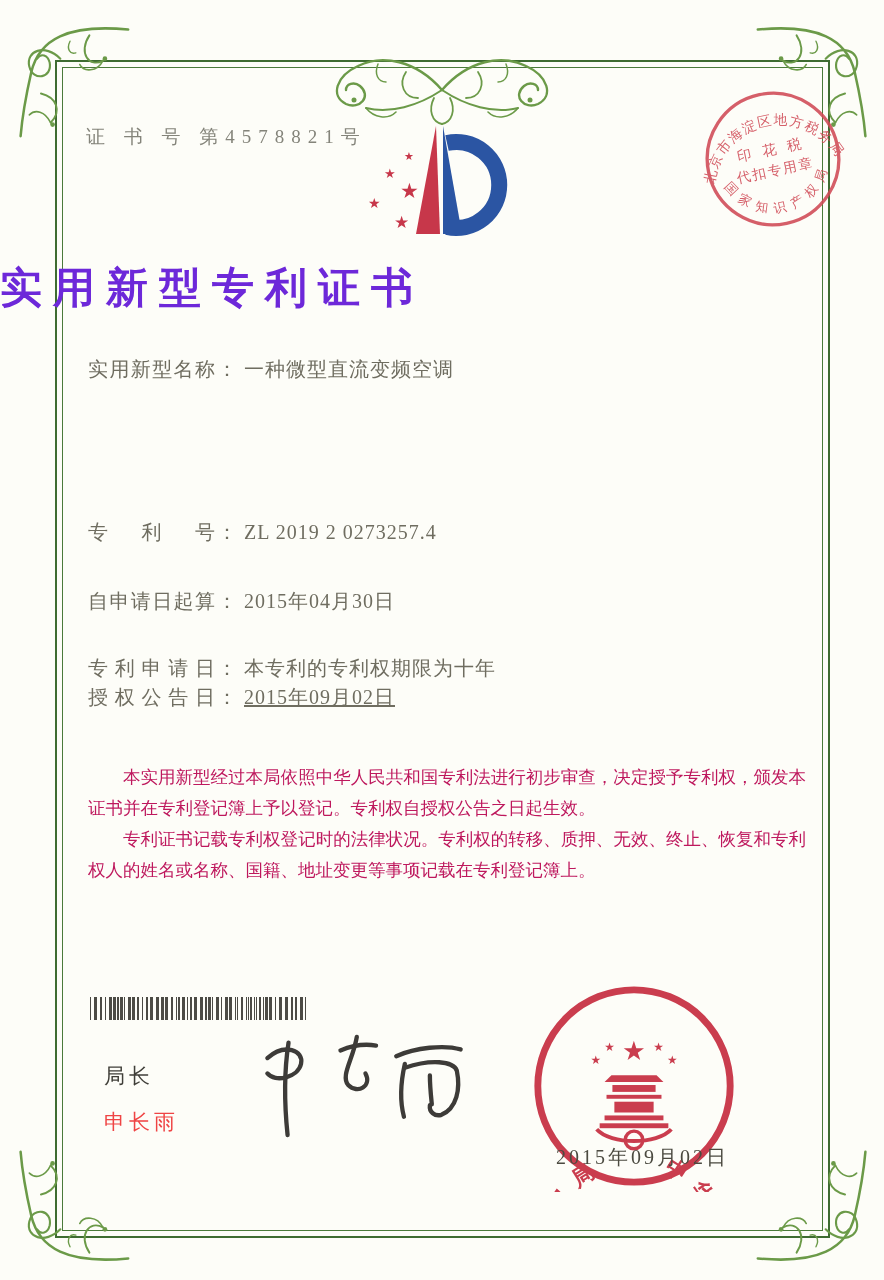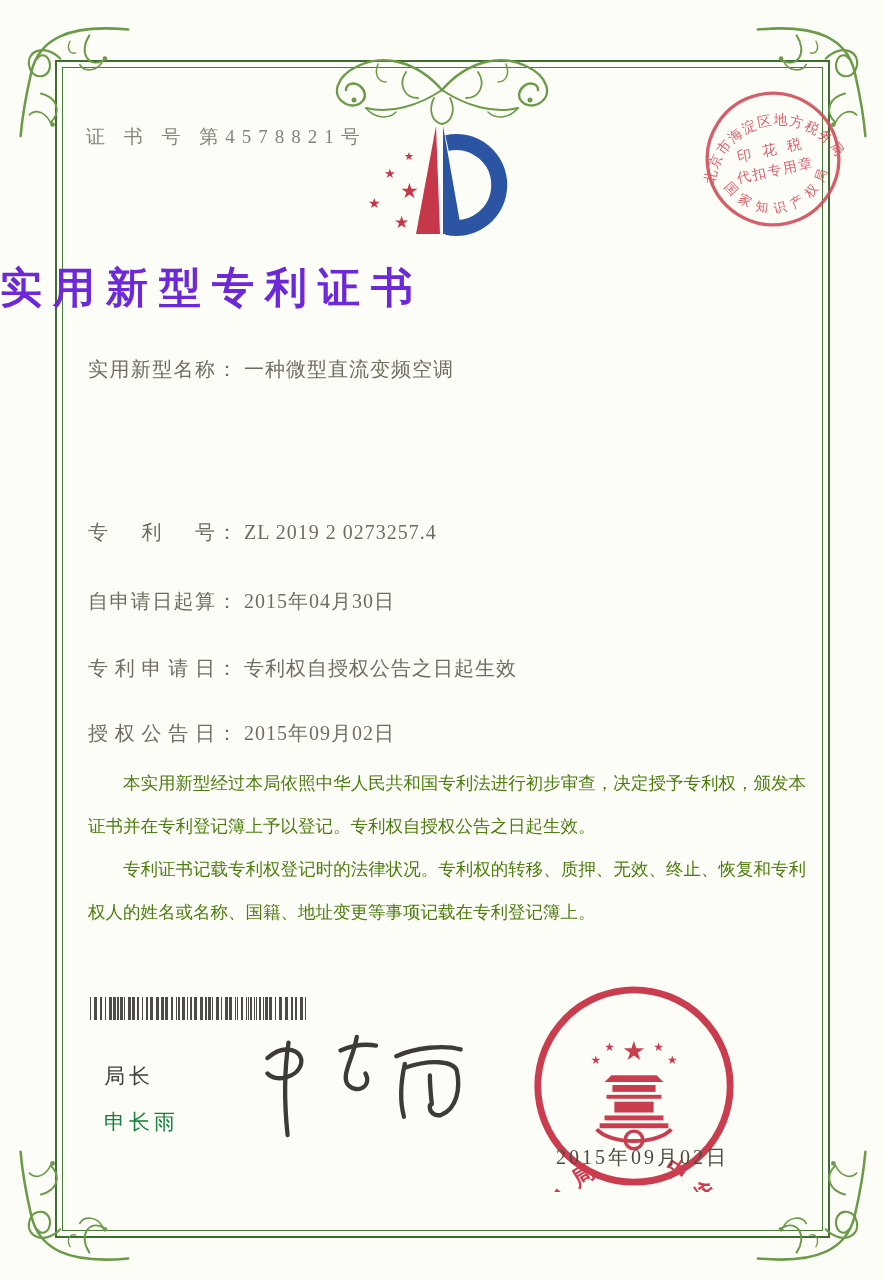--- a/index.html
+++ b/index.html
@@ -24,31 +24,31 @@
   .tax-seal{position:absolute;left:692px;top:78px;width:162px;height:162px;
             transform:rotate(-12deg);opacity:.88;}
   .title{position:absolute;left:0;right:0;top:260px;font-size:42px;
          font-weight:bold;letter-spacing:11px;color:#6d28d9;}
   
   .field{position:absolute;left:88px;width:730px;font-size:20px;color:#6f6d60;
          letter-spacing:1px;white-space:nowrap;}
   .flabel{display:inline-block;width:128px;text-align:justify;text-align-last:justify;
           vertical-align:bottom;}
   .fcolon{display:inline-block;margin:0 6px 0 1px;}
-  .f0{top:356px;} .f1{top:450px;} .f2{top:519px;} .f3{top:588px;} .f4{top:655px;} .f5{top:720px;}
+  .f0{top:356px;} .f1{top:450px;} .f2{top:519px;} .f3{top:588px;} .f4{top:655px;} .f5{top:684px;text-decoration:underline;}
   
   .body-text{position:absolute;left:88px;top:762px;width:718px;font-size:17.5px;
-             line-height:43px;color:#4d7c0f;text-align:justify;}
+             line-height:31px;color:#be185d;text-align:justify;}
   .body-text p{margin:0;text-indent:2em;}
   
   .barcode{position:absolute;left:90px;top:997px;width:256px;height:23px;display:flex;
            align-items:stretch;opacity:.85;}
   .barcode div{background:#2e2c26;}
   .sig-title{position:absolute;left:104px;top:1062px;font-size:21px;letter-spacing:4px;color:#3f3e38;}
-  .sig-name{position:absolute;left:104px;top:1108px;font-size:21px;letter-spacing:4px;color:#15803d;}
+  .sig-name{position:absolute;left:104px;top:1108px;font-size:21px;letter-spacing:4px;color:#ef4444;}
   .signature{position:absolute;left:252px;top:1026px;width:250px;height:118px;}
   .main-seal{position:absolute;left:528px;top:980px;width:212px;height:212px;opacity:.9;}
   .seal-date{position:absolute;left:556px;top:1144px;width:200px;font-size:20px;
              letter-spacing:3px;color:#4b4a40;}
   .footer{position:absolute;left:0;right:0;top:1196px;text-align:center;font-size:16px;
           letter-spacing:4px;color:#8a8a7e;}
   svg text{font-family:"Liberation Serif","DejaVu Serif",serif;}
 </style>
 </head>
 <body>
@@ -145,21 +145,21 @@
   <div class="field f0">
     <span class="flabel">实用新型名称</span><span class="fcolon">：</span><span>一种微型直流变频空调</span>
   </div>
   <div class="field f2">
     <span class="flabel">专利号</span><span class="fcolon">：</span><span>ZL 2019 2 0273257.4</span>
   </div>
   <div class="field f3">
     <span class="flabel">自申请日起算</span><span class="fcolon">：</span><span>2015年04月30日</span>
   </div>
   <div class="field f4">
-    <span class="flabel">专利申请日</span><span class="fcolon">：</span><span>专利权自授权公告之日起生效</span>
+    <span class="flabel">专利申请日</span><span class="fcolon">：</span><span>本专利的专利权期限为十年</span>
   </div>
   <div class="field f5">
     <span class="flabel">授权公告日</span><span class="fcolon">：</span><span>2015年09月02日</span>
   </div>
 
   <div class="body-text">
     <p>本实用新型经过本局依照中华人民共和国专利法进行初步审查，决定授予专利权，颁发本证书并在专利登记簿上予以登记。专利权自授权公告之日起生效。</p>
     <p>专利证书记载专利权登记时的法律状况。专利权的转移、质押、无效、终止、恢复和专利权人的姓名或名称、国籍、地址变更等事项记载在专利登记簿上。</p>
   </div>
 

